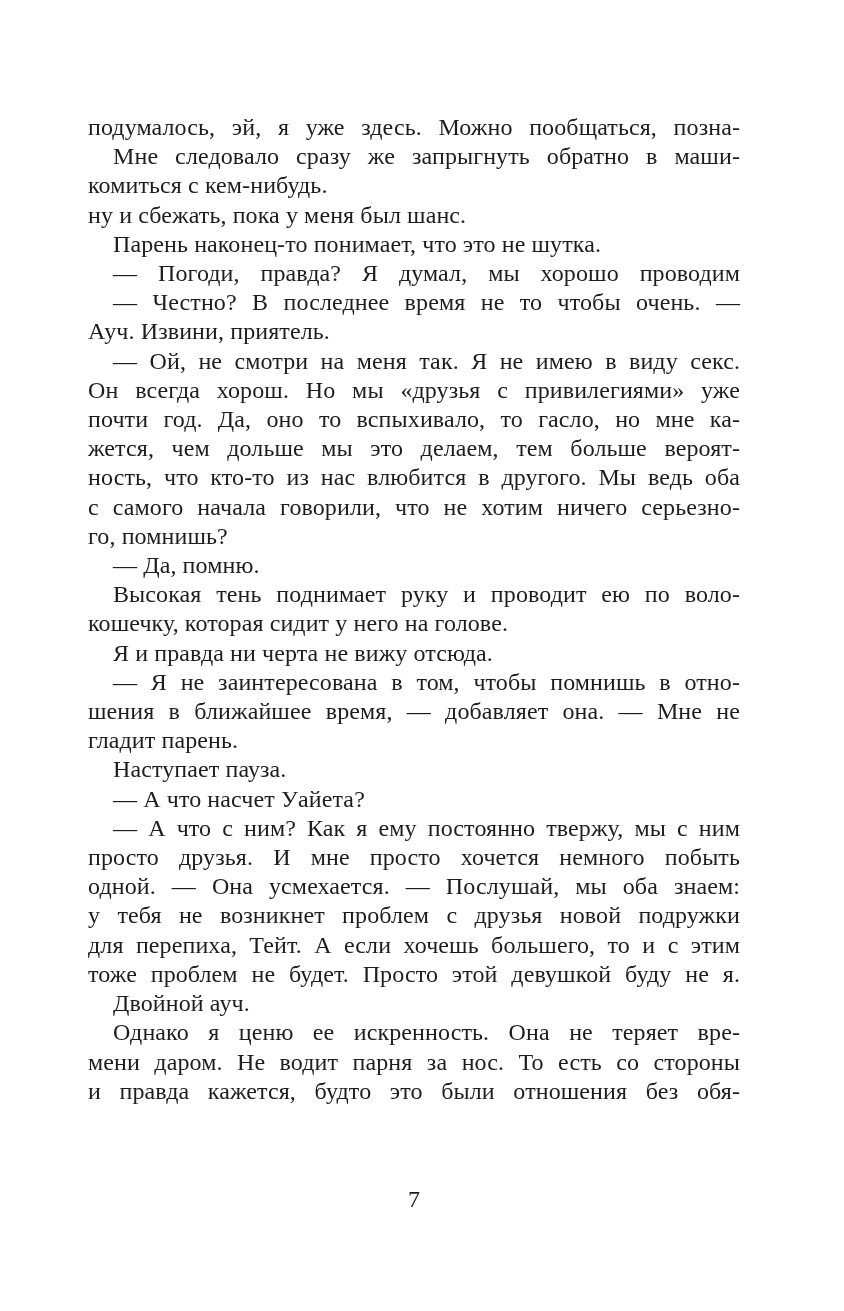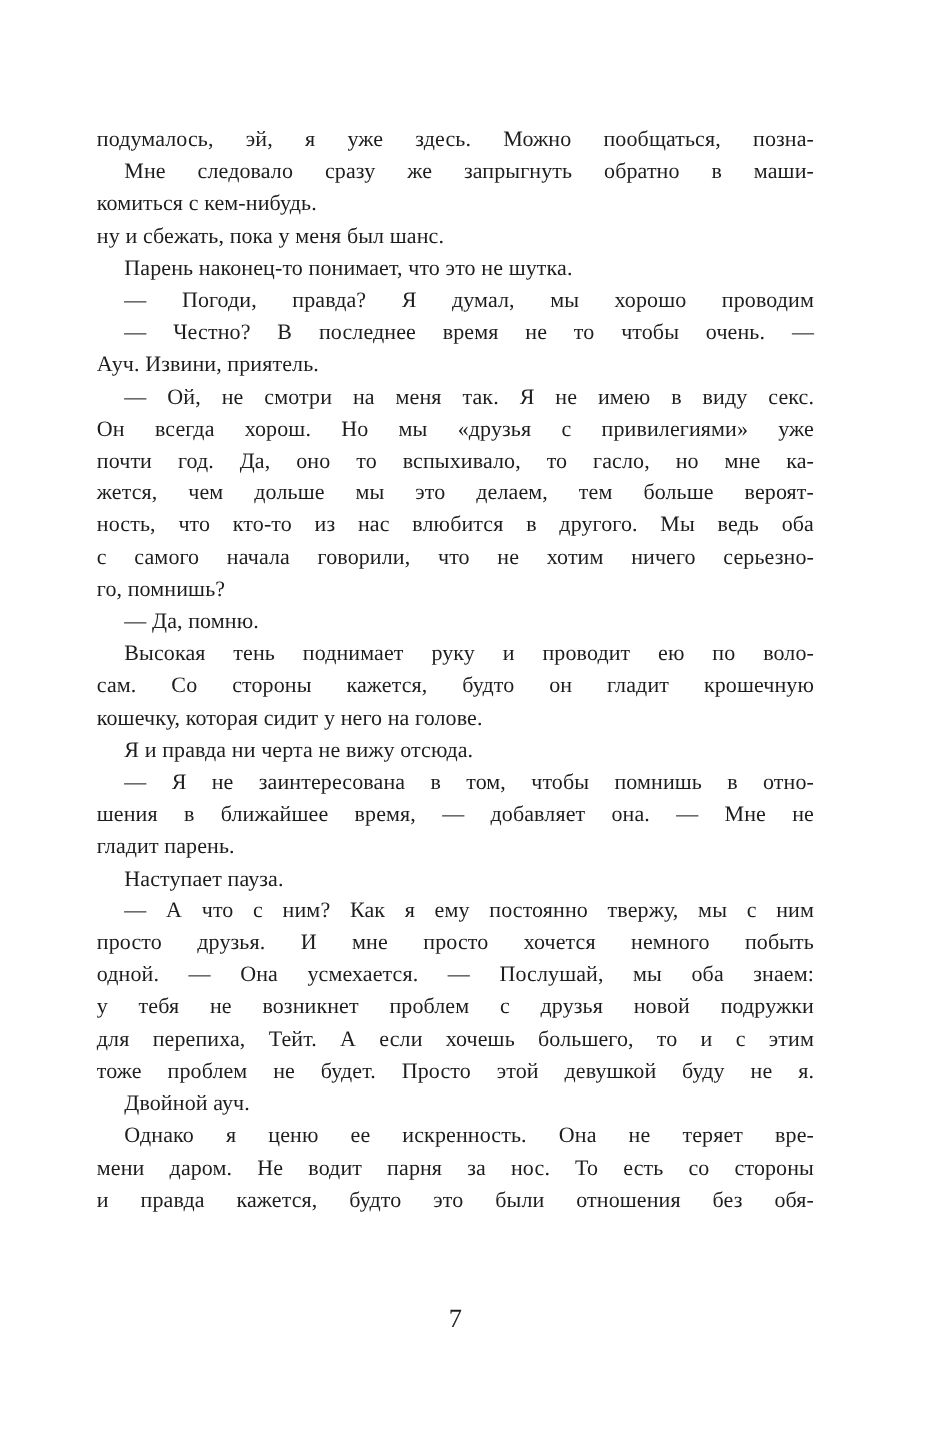--- a/index.html
+++ b/index.html
@@ -16,21 +16,21 @@
     font-family: "Liberation Serif", "DejaVu Serif", serif;
     color: #1d1d1d;
   }
   .textblock {
     position: absolute;
     left: 88px;
     top: 113px;
     width: 652px;
   }
   .line {
-    font-size: 20px;
+    font-size: 24px;
     line-height: 29.2px;
     white-space: nowrap;
     text-align: left;
     letter-spacing: 0.1px;
   }
   
   .line.j {
     white-space: normal;
     text-align: justify;
     text-align-last: justify;
@@ -64,27 +64,27 @@
     <div class="line">Ауч. Извини, приятель.</div>
     <div class="line j i">— Ой, не смотри на меня так. Я не имею в виду секс.</div>
     <div class="line j">Он всегда хорош. Но мы «друзья с привилегиями» уже</div>
     <div class="line j">почти год. Да, оно то вспыхивало, то гасло, но мне ка-</div>
     <div class="line j">жется, чем дольше мы это делаем, тем больше вероят-</div>
     <div class="line j">ность, что кто-то из нас влюбится в другого. Мы ведь оба</div>
     <div class="line j">с самого начала говорили, что не хотим ничего серьезно-</div>
     <div class="line">го, помнишь?</div>
     <div class="line i">— Да, помню.</div>
     <div class="line j i">Высокая тень поднимает руку и проводит ею по воло-</div>
-    <div class="line j">сам. Со стороны кажется, будто он гладит крошечную</div>
     <div class="line">кошечку, которая сидит у него на голове.</div>
     <div class="line i">Я и правда ни черта не вижу отсюда.</div>
     <div class="line j i">— Я не заинтересована в том, чтобы помнишь в отно-</div>
     <div class="line j">шения в ближайшее время, — добавляет она. — Мне не</div>
     <div class="line">гладит парень.</div>
     <div class="line i">Наступает пауза.</div>
+    <div class="line i">— А что насчет Уайета?</div>
     <div class="line j i">— А что с ним? Как я ему постоянно твержу, мы с ним</div>
     <div class="line j">просто друзья. И мне просто хочется немного побыть</div>
     <div class="line j">одной. — Она усмехается. — Послушай, мы оба знаем:</div>
     <div class="line j">у тебя не возникнет проблем с друзья новой подружки</div>
     <div class="line j">для перепиха, Тейт. А если хочешь большего, то и с этим</div>
     <div class="line j">тоже проблем не будет. Просто этой девушкой буду не я.</div>
     <div class="line i">Двойной ауч.</div>
     <div class="line j i">Однако я ценю ее искренность. Она не теряет вре-</div>
     <div class="line j">мени даром. Не водит парня за нос. То есть со стороны</div>
     <div class="line j">и правда кажется, будто это были отношения без обя-</div>

